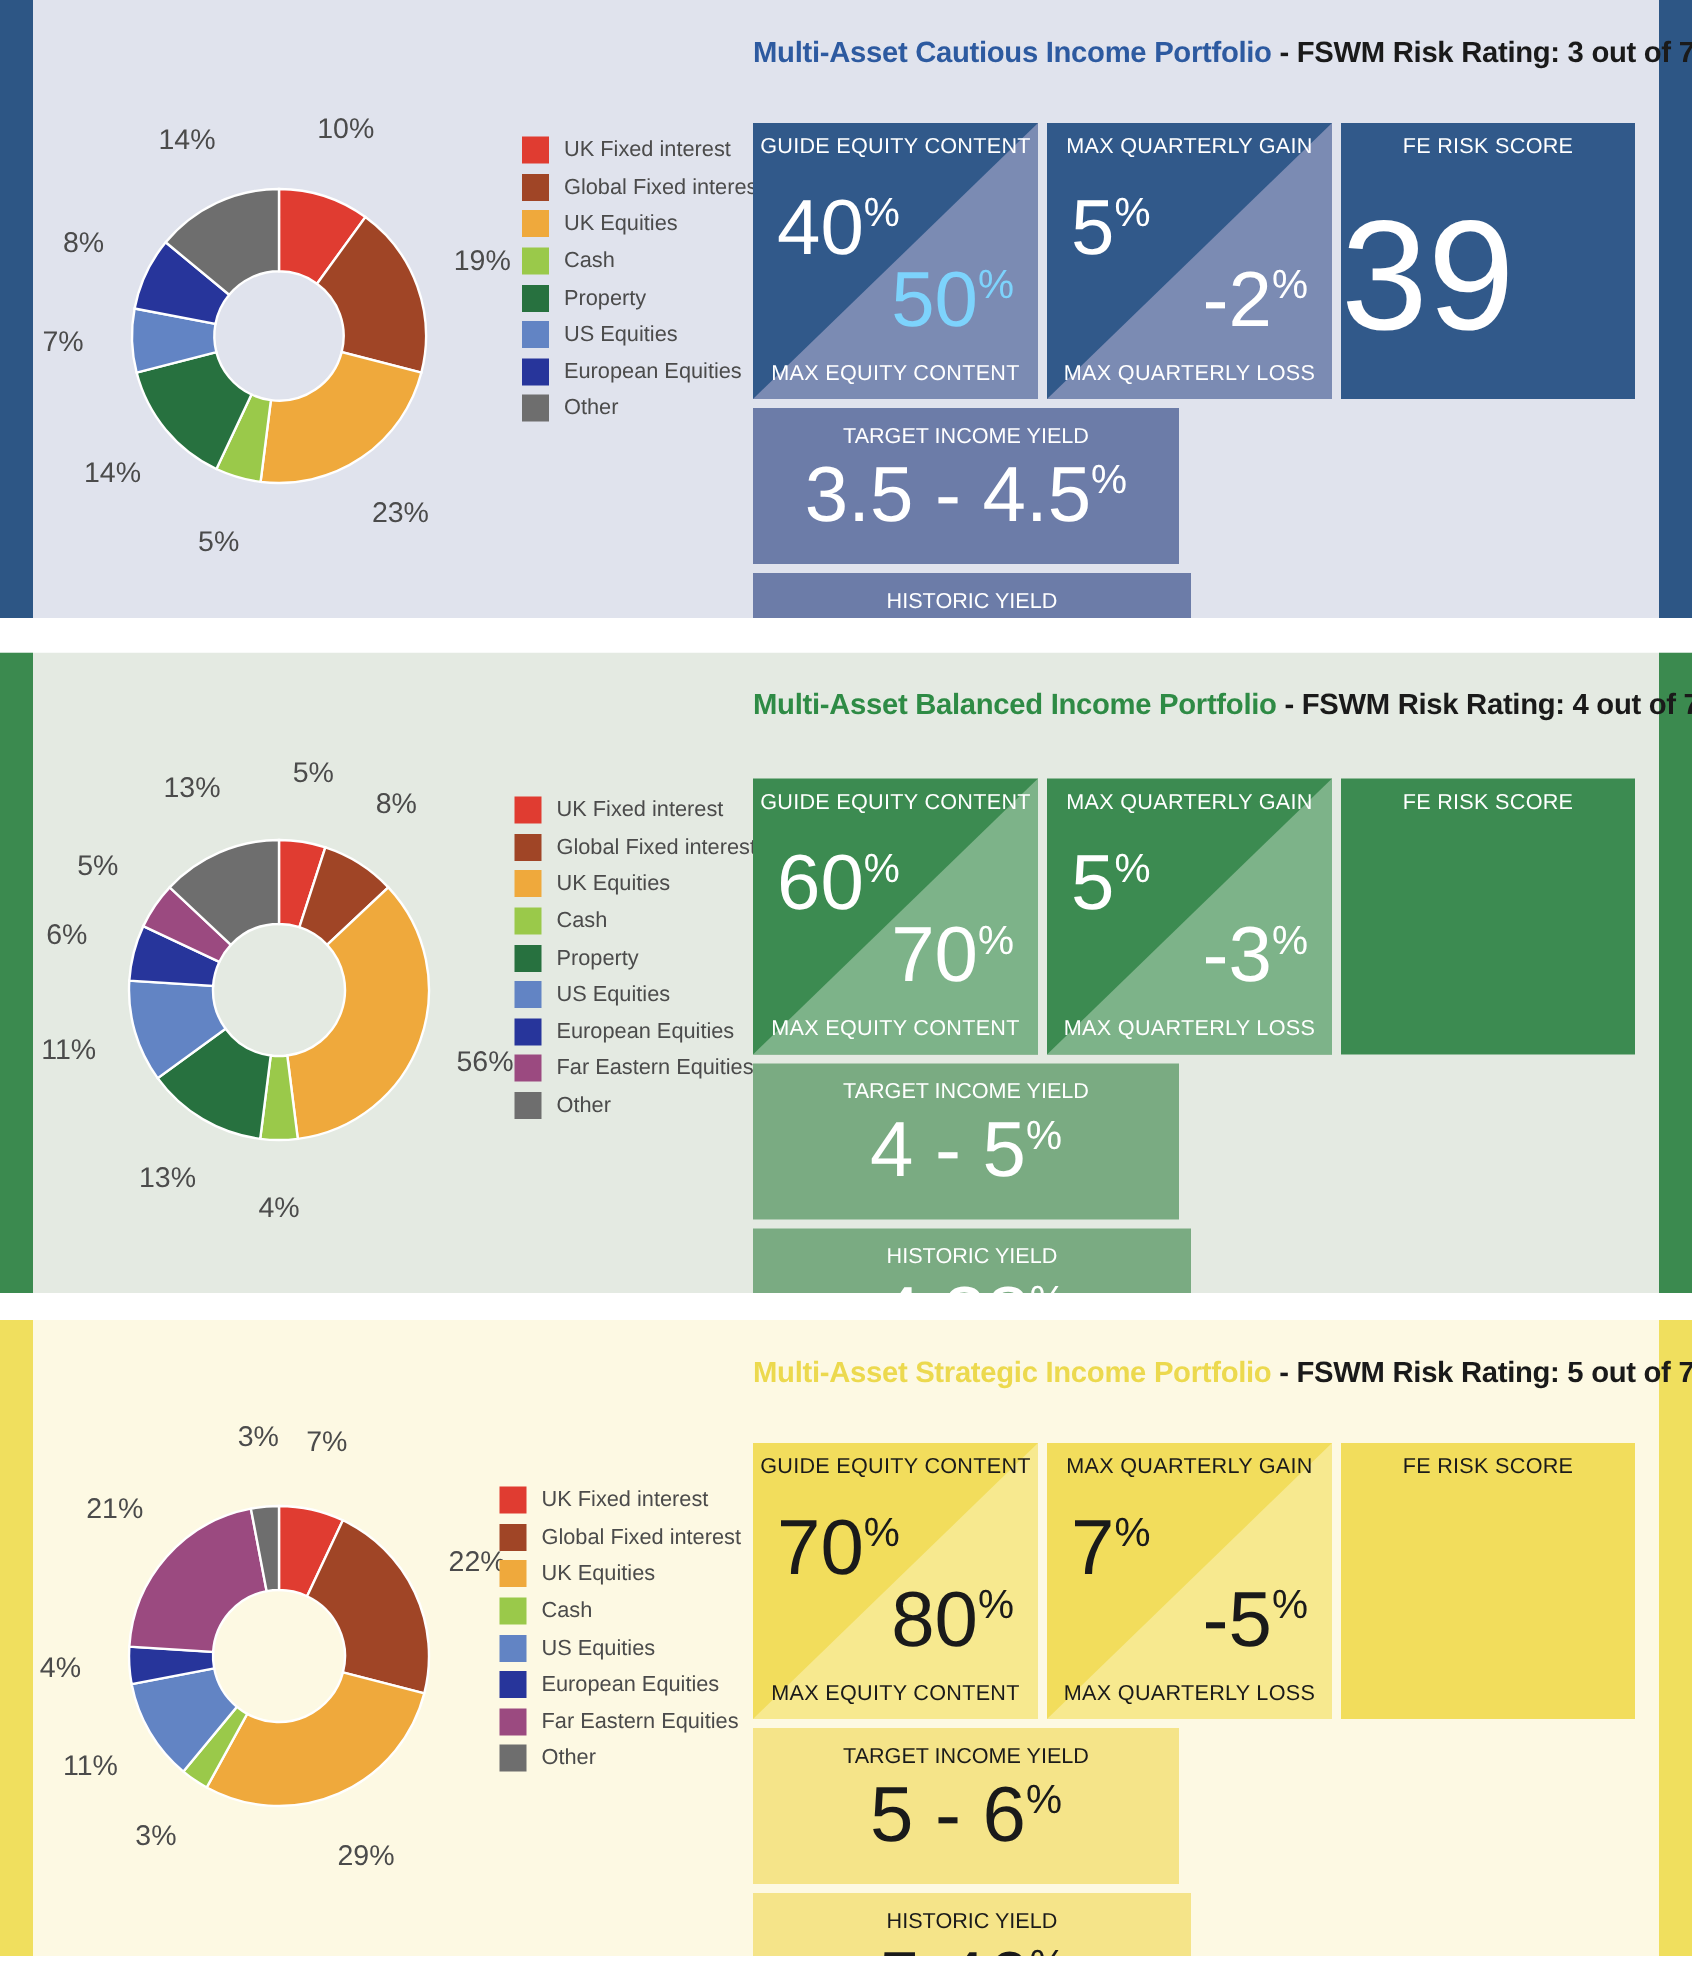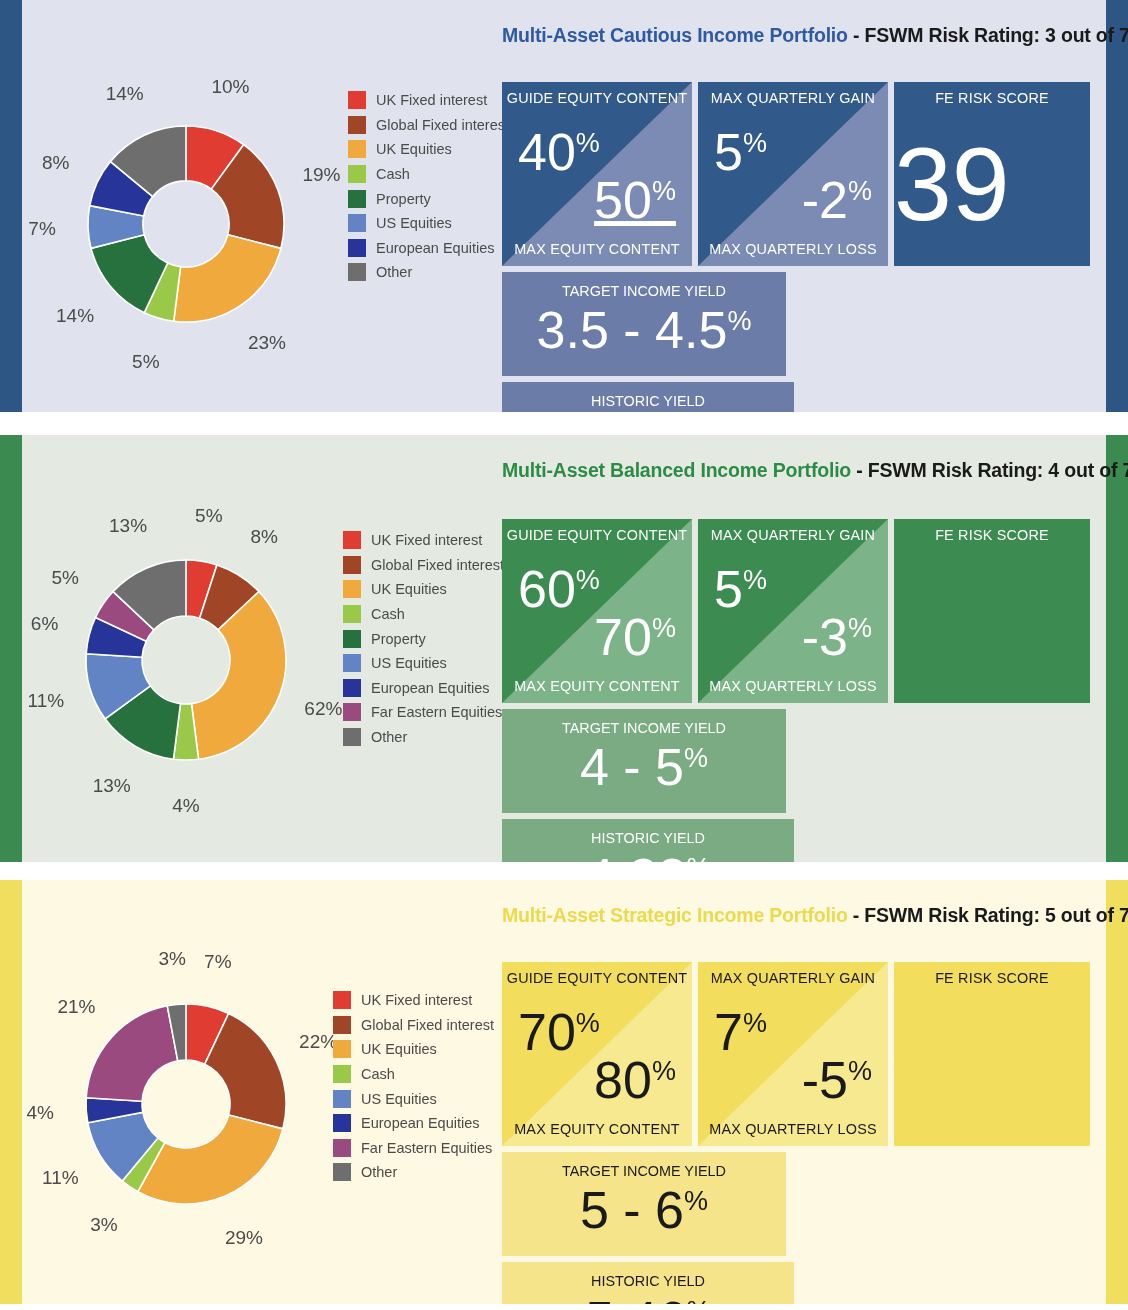--- a/index.html
+++ b/index.html
@@ -226,21 +226,21 @@
             <span class="legend-swatch" style="background: rgb(110, 110, 110);"></span>
             <span class="legend-label">Other</span>
           </div>
         </div>
         <div class="stats" style="top: 82px;">
           <div class="stat-row-top">
             <div class="stat-box split-box" style="background: rgb(49, 89, 138);">
               <div class="tri-light" style="background: rgb(123, 139, 179); clip-path: polygon(100% 0px, 100% 100%, 0px 100%);"></div>
               <div class="stat-cap top" style="color: rgb(255, 255, 255);">GUIDE EQUITY CONTENT</div>
               <div class="stat-val val-tl" style="color: rgb(255, 255, 255);"><span>40</span><span class="pct">%</span></div>
-              <div class="stat-val val-br" style="color: #ffffff; text-decoration: underline;"><span>50</span><span class="pct">%</span></div>
+              <div class="stat-val val-br" style="color: #7dd3fc;"><span>50</span><span class="pct">%</span></div>
               <div class="stat-cap bot" style="color: rgb(255, 255, 255);">MAX EQUITY CONTENT</div>
             </div>
             <div class="stat-box split-box" style="background: rgb(49, 89, 138);">
               <div class="tri-light" style="background: rgb(123, 139, 179); clip-path: polygon(100% 0px, 100% 100%, 0px 100%);"></div>
               <div class="stat-cap top" style="color: rgb(255, 255, 255);">MAX QUARTERLY GAIN</div>
               <div class="stat-val val-tl" style="color: rgb(255, 255, 255);"><span>5</span><span class="pct">%</span></div>
               <div class="stat-val val-br" style="color: rgb(255, 255, 255);"><span>-2</span><span class="pct">%</span></div>
               <div class="stat-cap bot" style="color: rgb(255, 255, 255);">MAX QUARTERLY LOSS</div>
             </div>
             <div class="stat-box solid-box" style="background: rgb(49, 89, 138); width: 196px;">
@@ -274,21 +274,21 @@
             <path d="M 188.53332335643046 275.21147013144775 A 100 100 0 0 0 248.89686274214114 107.54528940713114 L 208.07461960654211 145.8799273391377 A 44 44 0 0 1 181.5146622768294 219.653046857837 Z" fill="#efa93c" stroke="#ffffff" stroke-width="1.6"></path>
             <path d="M 163.4666766435696 275.21147013144775 A 100 100 0 0 0 188.53332335643046 275.21147013144775 L 181.5146622768294 219.653046857837 A 44 44 0 0 1 170.48533772317063 219.653046857837 Z" fill="#9ac94a" stroke="#ffffff" stroke-width="1.6"></path>
             <path d="M 95.09830056250527 234.77852522924732 A 100 100 0 0 0 163.4666766435696 275.21147013144775 L 170.48533772317063 219.653046857837 A 44 44 0 0 1 140.4032522475023 201.8625511008688 Z" fill="#27713f" stroke="#ffffff" stroke-width="1.6"></path>
             <path d="M 76.19732715717285 169.72094804706867 A 100 100 0 0 0 95.09830056250527 234.77852522924732 L 140.4032522475023 201.8625511008688 A 44 44 0 0 1 132.08682394915604 173.23721714071021 Z" fill="#6284c4" stroke="#ffffff" stroke-width="1.6"></path>
             <path d="M 85.51729475339809 133.42207084349263 A 100 100 0 0 0 76.19732715717285 169.72094804706867 L 132.08682394915604 173.23721714071021 A 44 44 0 0 1 136.18760969149514 157.26571117113676 Z" fill="#27359b" stroke="#ffffff" stroke-width="1.6"></path>
             <path d="M 103.10313725785888 107.5452894071311 A 100 100 0 0 0 85.51729475339809 133.42207084349263 L 136.18760969149514 157.26571117113676 A 44 44 0 0 1 143.9253803934579 145.87992733913768 Z" fill="#9b4a80" stroke="#ffffff" stroke-width="1.6"></path>
             <path d="M 176.00000000000006 76 A 100 100 0 0 0 103.10313725785888 107.5452894071311 L 143.9253803934579 145.87992733913768 A 44 44 0 0 1 176.00000000000003 132 Z" fill="#6e6e6e" stroke="#ffffff" stroke-width="1.6"></path>
           </svg>
           <div class="slice-label" style="left: 198.839px; top: 31.7975px;">5%</div>
           <div class="slice-label" style="left: 254.231px; top: 52.7281px;">8%</div>
-          <div class="slice-label" style="left: 313.369px; top: 225.456px;">62%</div>
+          <div class="slice-label" style="left: 313.369px; top: 225.456px;">56%</div>
           <div class="slice-label" style="left: 176px; top: 322px;">4%</div>
           <div class="slice-label" style="left: 101.68px; top: 301.668px;">13%</div>
           <div class="slice-label" style="left: 35.7971px; top: 216.733px;">11%</div>
           <div class="slice-label" style="left: 34.5869px; top: 139.691px;">6%</div>
           <div class="slice-label" style="left: 55.2462px; top: 93.9358px;">5%</div>
           <div class="slice-label" style="left: 118.016px; top: 42.0078px;">13%</div>
         </div>
         <div class="legend" style="left: 343px; top: 93px;">
           <div class="legend-row">
             <span class="legend-swatch" style="background: rgb(224, 60, 49);"></span>

